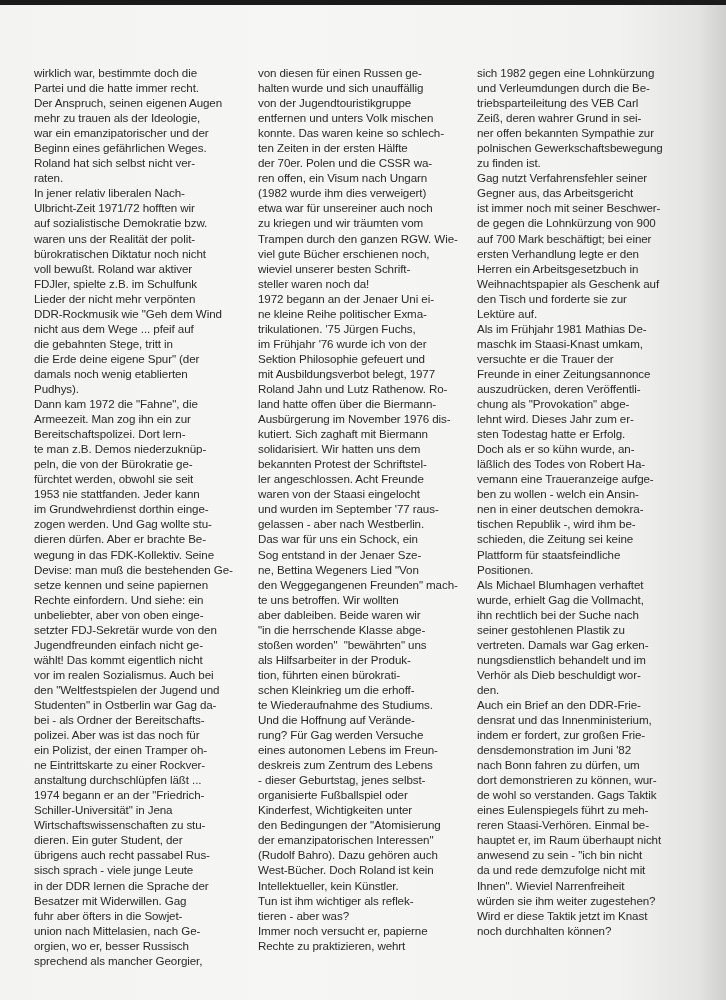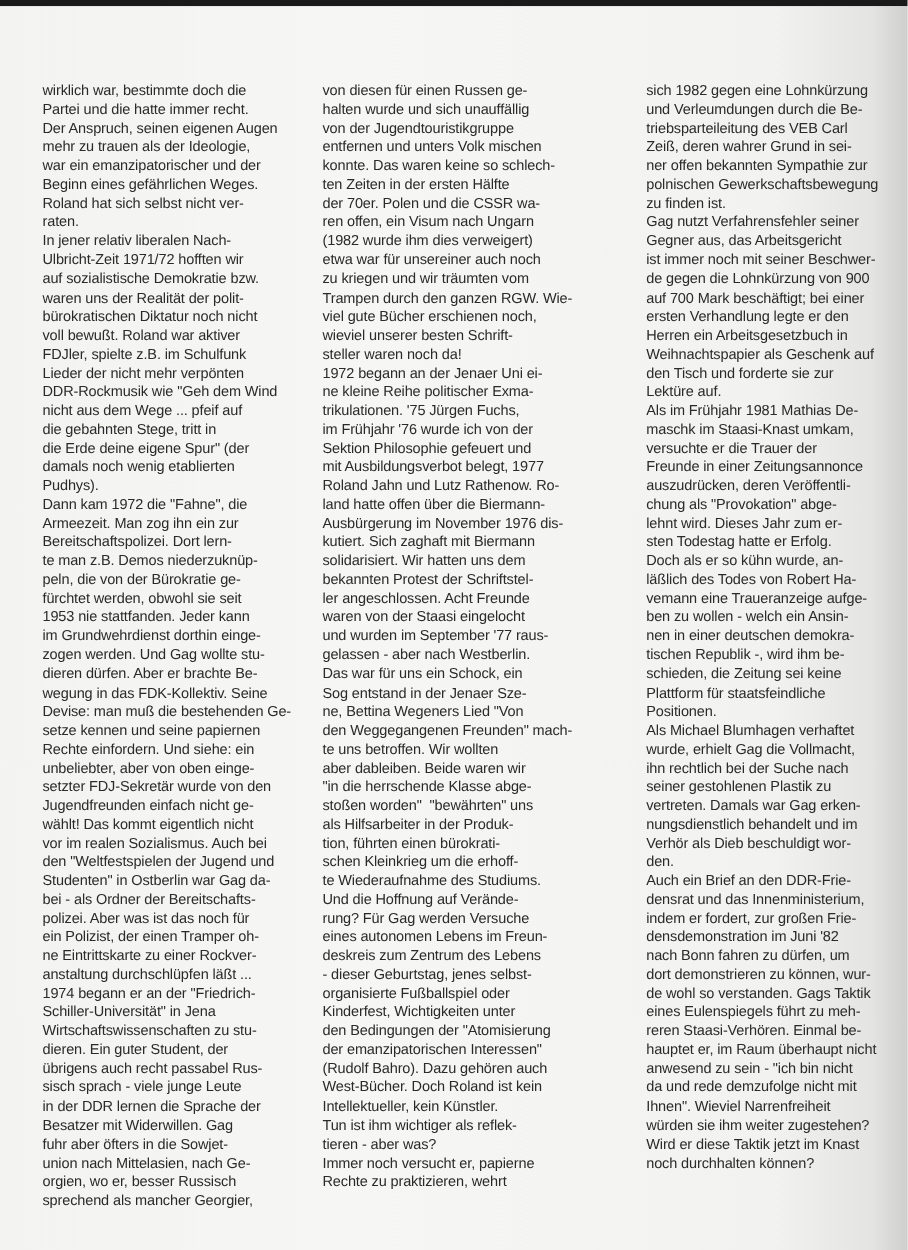--- a/index.html
+++ b/index.html
@@ -16,21 +16,21 @@
     background: linear-gradient(90deg, #f3f3f1 0%, #f6f6f4 40%, #f2f2f0 85%, #e4e4e2 96%, #cfcfcd 100%);
   }
   .col {
     position: absolute; top: 60px;
     font-family: Liberation Sans, sans-serif;
     font-size: 11.6px; line-height: 15.05px; color: #2a2a2a;
     white-space: pre; letter-spacing: -0.1px;
   }
   .col1 { left: 34px; }
   .col2 { left: 258px; }
-  .col3 { left: 477px; margin-left: 40px; }
+  .col3 { left: 477px; }
   .line { display: block; height: 15.05px; }
 </style>
 </head>
 <body>
 
 <div class="topbar"></div>
 <div class="paper">
   <div class="col col1" id="col0"><span class="line">wirklich war, bestimmte doch die</span><span class="line">Partei und die hatte immer recht.</span><span class="line">Der Anspruch, seinen eigenen Augen</span><span class="line">mehr zu trauen als der Ideologie,</span><span class="line">war ein emanzipatorischer und der</span><span class="line">Beginn eines gefährlichen Weges.</span><span class="line">Roland hat sich selbst nicht ver-</span><span class="line">raten.</span><span class="line">In jener relativ liberalen Nach-</span><span class="line">Ulbricht-Zeit 1971/72 hofften wir</span><span class="line">auf sozialistische Demokratie bzw.</span><span class="line">waren uns der Realität der polit-</span><span class="line">bürokratischen Diktatur noch nicht</span><span class="line">voll bewußt. Roland war aktiver</span><span class="line">FDJler, spielte z.B. im Schulfunk</span><span class="line">Lieder der nicht mehr verpönten</span><span class="line">DDR-Rockmusik wie "Geh dem Wind</span><span class="line">nicht aus dem Wege ... pfeif auf</span><span class="line">die gebahnten Stege, tritt in</span><span class="line">die Erde deine eigene Spur" (der</span><span class="line">damals noch wenig etablierten</span><span class="line">Pudhys).</span><span class="line">Dann kam 1972 die "Fahne", die</span><span class="line">Armeezeit. Man zog ihn ein zur</span><span class="line">Bereitschaftspolizei. Dort lern-</span><span class="line">te man z.B. Demos niederzuknüp-</span><span class="line">peln, die von der Bürokratie ge-</span><span class="line">fürchtet werden, obwohl sie seit</span><span class="line">1953 nie stattfanden. Jeder kann</span><span class="line">im Grundwehrdienst dorthin einge-</span><span class="line">zogen werden. Und Gag wollte stu-</span><span class="line">dieren dürfen. Aber er brachte Be-</span><span class="line">wegung in das FDK-Kollektiv. Seine</span><span class="line">Devise: man muß die bestehenden Ge-</span><span class="line">setze kennen und seine papiernen</span><span class="line">Rechte einfordern. Und siehe: ein</span><span class="line">unbeliebter, aber von oben einge-</span><span class="line">setzter FDJ-Sekretär wurde von den</span><span class="line">Jugendfreunden einfach nicht ge-</span><span class="line">wählt! Das kommt eigentlich nicht</span><span class="line">vor im realen Sozialismus. Auch bei</span><span class="line">den "Weltfestspielen der Jugend und</span><span class="line">Studenten" in Ostberlin war Gag da-</span><span class="line">bei - als Ordner der Bereitschafts-</span><span class="line">polizei. Aber was ist das noch für</span><span class="line">ein Polizist, der einen Tramper oh-</span><span class="line">ne Eintrittskarte zu einer Rockver-</span><span class="line">anstaltung durchschlüpfen läßt ...</span><span class="line">1974 begann er an der "Friedrich-</span><span class="line">Schiller-Universität" in Jena</span><span class="line">Wirtschaftswissenschaften zu stu-</span><span class="line">dieren. Ein guter Student, der</span><span class="line">übrigens auch recht passabel Rus-</span><span class="line">sisch sprach - viele junge Leute</span><span class="line">in der DDR lernen die Sprache der</span><span class="line">Besatzer mit Widerwillen. Gag</span><span class="line">fuhr aber öfters in die Sowjet-</span><span class="line">union nach Mittelasien, nach Ge-</span><span class="line">orgien, wo er, besser Russisch</span><span class="line">sprechend als mancher Georgier,</span></div>
   <div class="col col2" id="col1"><span class="line">von diesen für einen Russen ge-</span><span class="line">halten wurde und sich unauffällig</span><span class="line">von der Jugendtouristikgruppe</span><span class="line">entfernen und unters Volk mischen</span><span class="line">konnte. Das waren keine so schlech-</span><span class="line">ten Zeiten in der ersten Hälfte</span><span class="line">der 70er. Polen und die CSSR wa-</span><span class="line">ren offen, ein Visum nach Ungarn</span><span class="line">(1982 wurde ihm dies verweigert)</span><span class="line">etwa war für unsereiner auch noch</span><span class="line">zu kriegen und wir träumten vom</span><span class="line">Trampen durch den ganzen RGW. Wie-</span><span class="line">viel gute Bücher erschienen noch,</span><span class="line">wieviel unserer besten Schrift-</span><span class="line">steller waren noch da!</span><span class="line">1972 begann an der Jenaer Uni ei-</span><span class="line">ne kleine Reihe politischer Exma-</span><span class="line">trikulationen. '75 Jürgen Fuchs,</span><span class="line">im Frühjahr '76 wurde ich von der</span><span class="line">Sektion Philosophie gefeuert und</span><span class="line">mit Ausbildungsverbot belegt, 1977</span><span class="line">Roland Jahn und Lutz Rathenow. Ro-</span><span class="line">land hatte offen über die Biermann-</span><span class="line">Ausbürgerung im November 1976 dis-</span><span class="line">kutiert. Sich zaghaft mit Biermann</span><span class="line">solidarisiert. Wir hatten uns dem</span><span class="line">bekannten Protest der Schriftstel-</span><span class="line">ler angeschlossen. Acht Freunde</span><span class="line">waren von der Staasi eingelocht</span><span class="line">und wurden im September '77 raus-</span><span class="line">gelassen - aber nach Westberlin.</span><span class="line">Das war für uns ein Schock, ein</span><span class="line">Sog entstand in der Jenaer Sze-</span><span class="line">ne, Bettina Wegeners Lied "Von</span><span class="line">den Weggegangenen Freunden" mach-</span><span class="line">te uns betroffen. Wir wollten</span><span class="line">aber dableiben. Beide waren wir</span><span class="line">"in die herrschende Klasse abge-</span><span class="line">stoßen worden"  "bewährten" uns</span><span class="line">als Hilfsarbeiter in der Produk-</span><span class="line">tion, führten einen bürokrati-</span><span class="line">schen Kleinkrieg um die erhoff-</span><span class="line">te Wiederaufnahme des Studiums.</span><span class="line">Und die Hoffnung auf Verände-</span><span class="line">rung? Für Gag werden Versuche</span><span class="line">eines autonomen Lebens im Freun-</span><span class="line">deskreis zum Zentrum des Lebens</span><span class="line">- dieser Geburtstag, jenes selbst-</span><span class="line">organisierte Fußballspiel oder</span><span class="line">Kinderfest, Wichtigkeiten unter</span><span class="line">den Bedingungen der "Atomisierung</span><span class="line">der emanzipatorischen Interessen"</span><span class="line">(Rudolf Bahro). Dazu gehören auch</span><span class="line">West-Bücher. Doch Roland ist kein</span><span class="line">Intellektueller, kein Künstler.</span><span class="line">Tun ist ihm wichtiger als reflek-</span><span class="line">tieren - aber was?</span><span class="line">Immer noch versucht er, papierne</span><span class="line">Rechte zu praktizieren, wehrt</span></div>
   <div class="col col3" id="col2"><span class="line">sich 1982 gegen eine Lohnkürzung</span><span class="line">und Verleumdungen durch die Be-</span><span class="line">triebsparteileitung des VEB Carl</span><span class="line">Zeiß, deren wahrer Grund in sei-</span><span class="line">ner offen bekannten Sympathie zur</span><span class="line">polnischen Gewerkschaftsbewegung</span><span class="line">zu finden ist.</span><span class="line">Gag nutzt Verfahrensfehler seiner</span><span class="line">Gegner aus, das Arbeitsgericht</span><span class="line">ist immer noch mit seiner Beschwer-</span><span class="line">de gegen die Lohnkürzung von 900</span><span class="line">auf 700 Mark beschäftigt; bei einer</span><span class="line">ersten Verhandlung legte er den</span><span class="line">Herren ein Arbeitsgesetzbuch in</span><span class="line">Weihnachtspapier als Geschenk auf</span><span class="line">den Tisch und forderte sie zur</span><span class="line">Lektüre auf.</span><span class="line">Als im Frühjahr 1981 Mathias De-</span><span class="line">maschk im Staasi-Knast umkam,</span><span class="line">versuchte er die Trauer der</span><span class="line">Freunde in einer Zeitungsannonce</span><span class="line">auszudrücken, deren Veröffentli-</span><span class="line">chung als "Provokation" abge-</span><span class="line">lehnt wird. Dieses Jahr zum er-</span><span class="line">sten Todestag hatte er Erfolg.</span><span class="line">Doch als er so kühn wurde, an-</span><span class="line">läßlich des Todes von Robert Ha-</span><span class="line">vemann eine Traueranzeige aufge-</span><span class="line">ben zu wollen - welch ein Ansin-</span><span class="line">nen in einer deutschen demokra-</span><span class="line">tischen Republik -, wird ihm be-</span><span class="line">schieden, die Zeitung sei keine</span><span class="line">Plattform für staatsfeindliche</span><span class="line">Positionen.</span><span class="line">Als Michael Blumhagen verhaftet</span><span class="line">wurde, erhielt Gag die Vollmacht,</span><span class="line">ihn rechtlich bei der Suche nach</span><span class="line">seiner gestohlenen Plastik zu</span><span class="line">vertreten. Damals war Gag erken-</span><span class="line">nungsdienstlich behandelt und im</span><span class="line">Verhör als Dieb beschuldigt wor-</span><span class="line">den.</span><span class="line">Auch ein Brief an den DDR-Frie-</span><span class="line">densrat und das Innenministerium,</span><span class="line">indem er fordert, zur großen Frie-</span><span class="line">densdemonstration im Juni '82</span><span class="line">nach Bonn fahren zu dürfen, um</span><span class="line">dort demonstrieren zu können, wur-</span><span class="line">de wohl so verstanden. Gags Taktik</span><span class="line">eines Eulenspiegels führt zu meh-</span><span class="line">reren Staasi-Verhören. Einmal be-</span><span class="line">hauptet er, im Raum überhaupt nicht</span><span class="line">anwesend zu sein - "ich bin nicht</span><span class="line">da und rede demzufolge nicht mit</span><span class="line">Ihnen". Wieviel Narrenfreiheit</span><span class="line">würden sie ihm weiter zugestehen?</span><span class="line">Wird er diese Taktik jetzt im Knast</span><span class="line">noch durchhalten können?</span></div>

